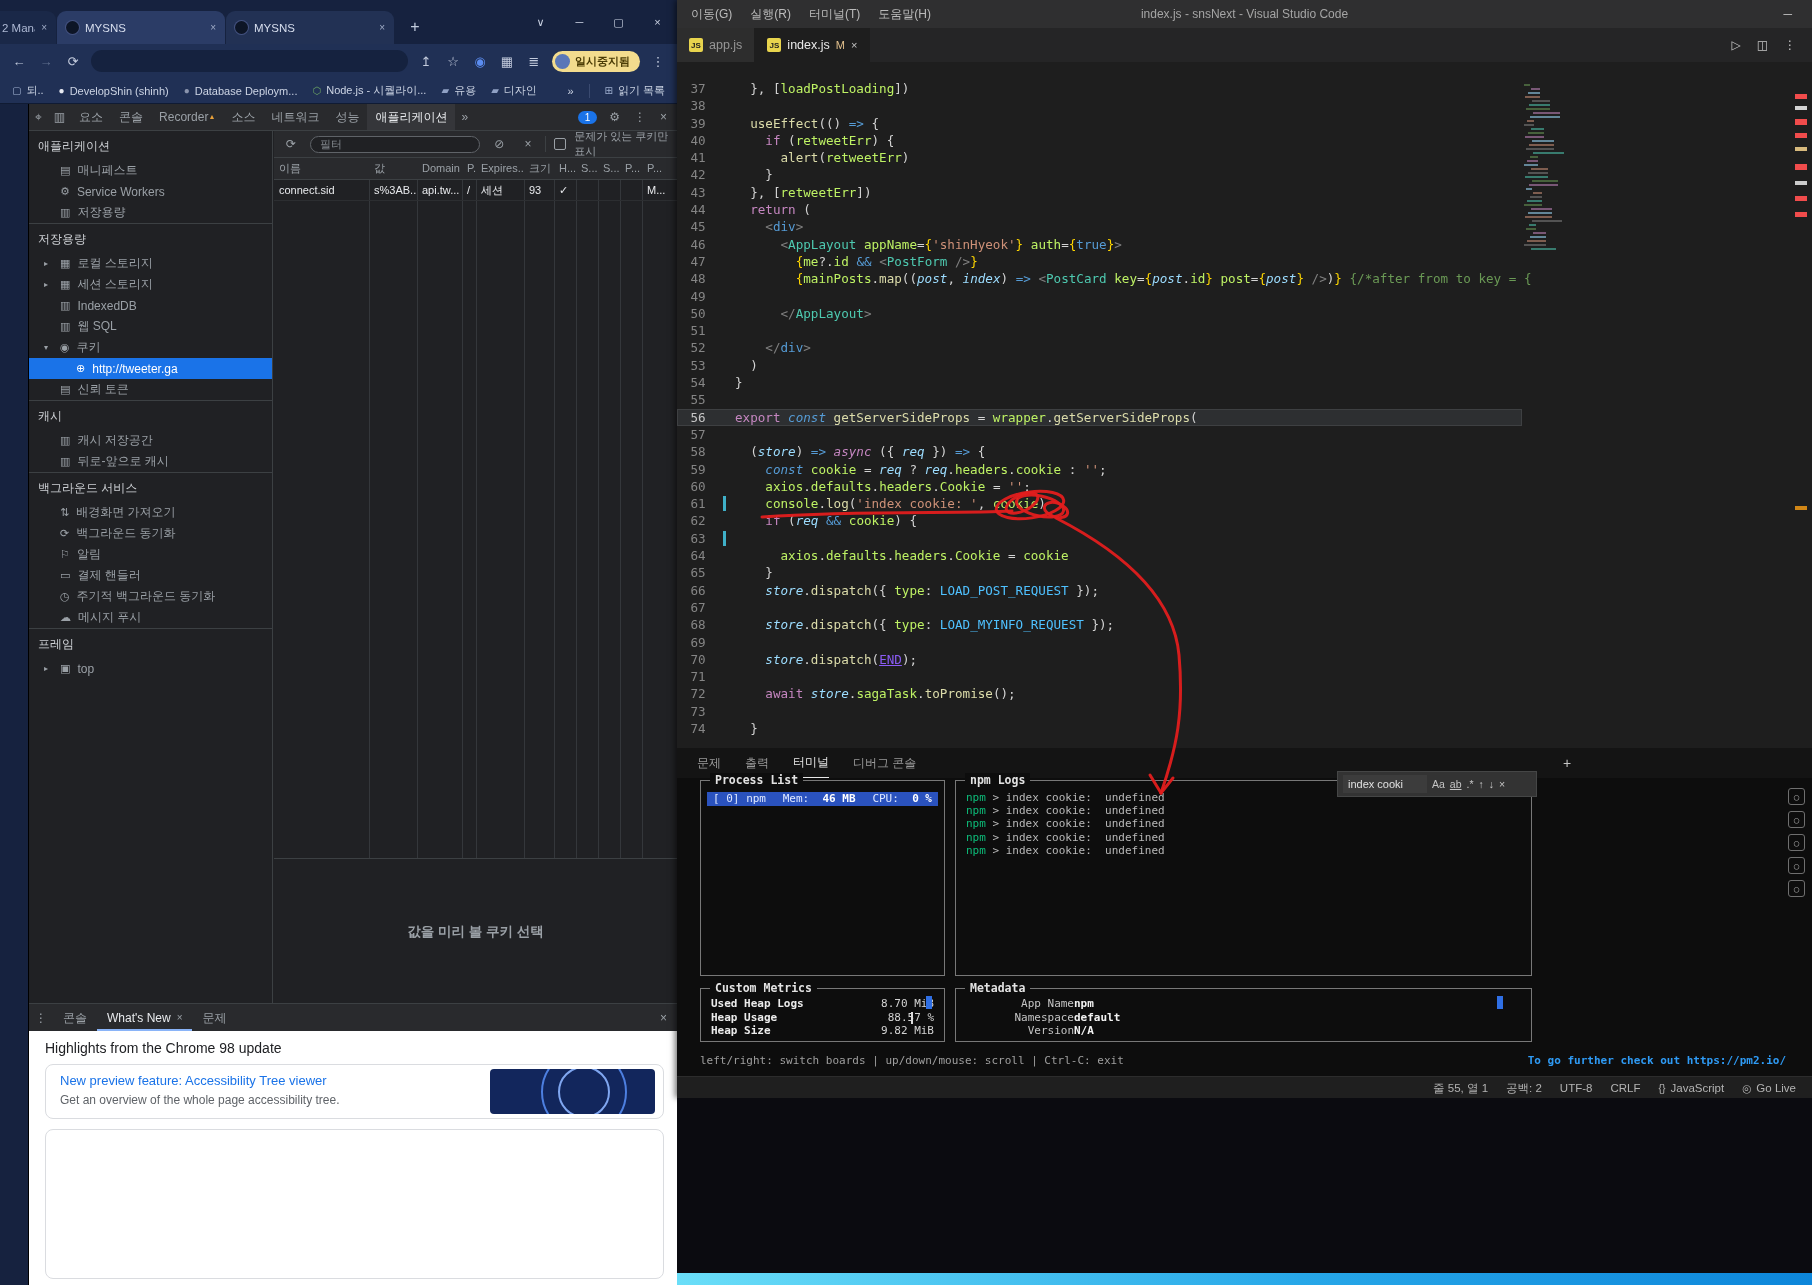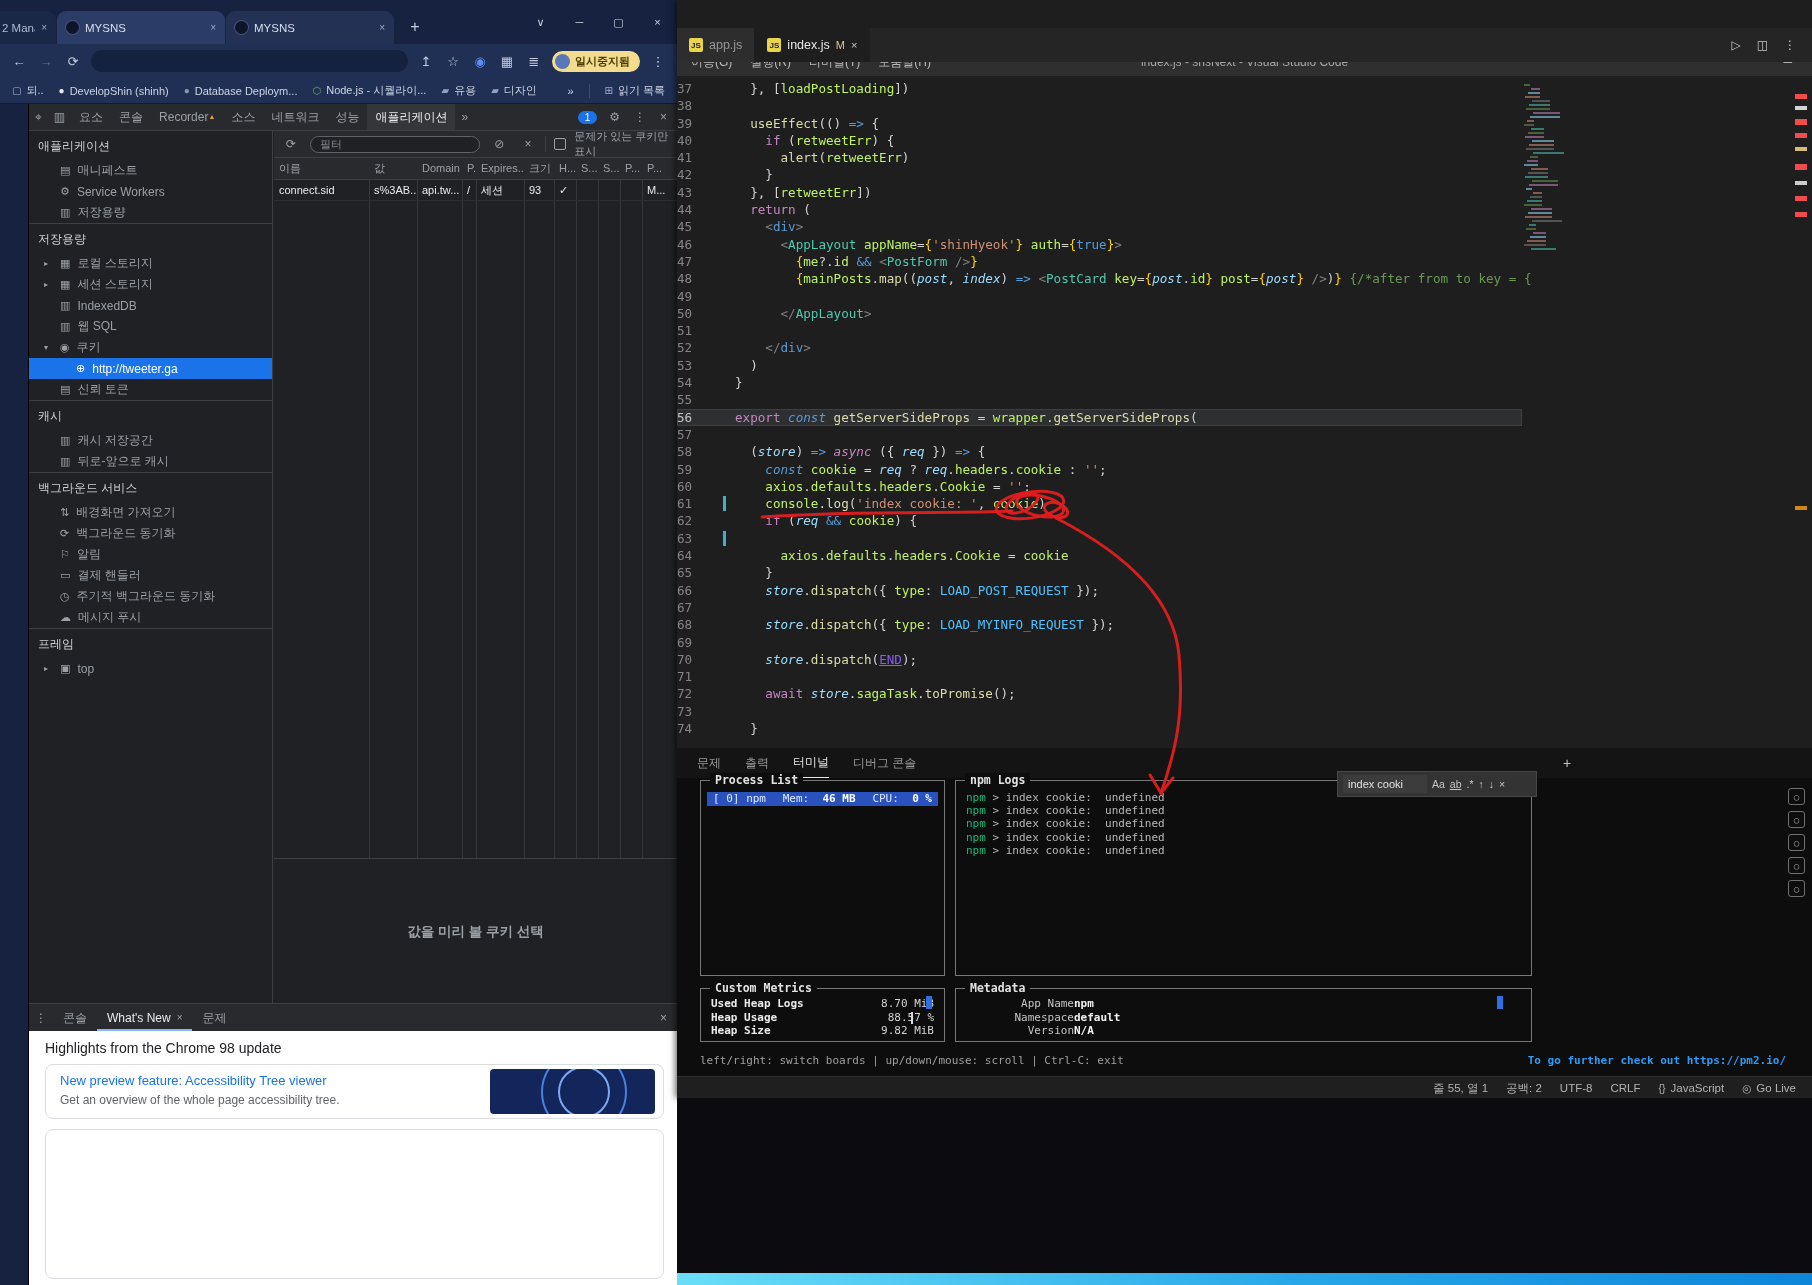--- a/index.html
+++ b/index.html
@@ -79,39 +79,39 @@
   .wn-heading{position:absolute;left:16px;top:9px;font-size:14px;color:#202124;}
   .wn-card{position:absolute;left:16px;top:33px;right:13px;height:53px;border:1px solid #dadce0;border-radius:8px;}
   .wn-title{position:absolute;left:14px;top:8px;font-size:13px;color:#1a73e8;}
   .wn-text{position:absolute;left:14px;top:28px;font-size:12px;color:#5f6368;}
   .wn-img{position:absolute;right:8px;top:4px;width:165px;height:45px;border-radius:4px;background:#12265c;overflow:hidden;}
   .wn-c1{position:absolute;right:28px;top:-20px;width:82px;height:82px;border:2px solid #4d7fe0;border-radius:50%;}
   .wn-c2{position:absolute;right:45px;top:-3px;width:48px;height:48px;border:2px solid #7fa6f0;border-radius:50%;}
   .wn-card2{position:absolute;left:16px;top:98px;right:13px;height:148px;border:1px solid #dadce0;border-radius:8px;}
   
   .vscode{position:absolute;left:677px;top:0;width:1135px;height:1098px;background:#1e1e1e;box-shadow:-2px 0 6px rgba(0,0,0,.55);}
-  .vs-titlebar{position:absolute;top:0;left:0;right:0;height:28px;background:#2f2f30;display:flex;align-items:center;color:#bbb;font-size:12px;margin-top:48px;}
+  .vs-titlebar{position:absolute;top:0;left:0;right:0;height:28px;background:#2f2f30;display:flex;align-items:center;color:#bbb;font-size:12px;}
   .vs-menu{display:flex;padding-left:5px;}
   .vs-menu-item{padding:0 9px;line-height:28px;}
   .vs-title{position:absolute;left:50%;transform:translateX(-50%);color:#a5a5a5;white-space:nowrap;}
   .vs-wc{margin-left:auto;padding-right:20px;color:#c5c5c5;}
   .vs-tabbar{position:absolute;top:28px;left:0;right:0;height:34px;background:#252526;display:flex;align-items:flex-end;}
   .vs-tab{height:34px;display:flex;align-items:center;gap:6px;padding:0 12px;background:#2d2d2d;color:#969696;font-size:12.5px;border-right:1px solid #1e1e1e;box-sizing:border-box;}
   .vs-tab.active{background:#1e1e1e;color:#e7e7e7;}
   .js-ic{width:14px;height:14px;background:#e8d44d;color:#1e1e1e;font-size:8px;font-weight:bold;display:flex;align-items:center;justify-content:center;border-radius:2px;}
   .tab-m{color:#e2c08d;font-size:11px;}
   .tab-x{color:#c5c5c5;font-size:11px;}
   .vs-tab-actions{margin-left:auto;display:flex;gap:16px;padding-right:16px;color:#c5c5c5;font-size:12px;align-items:center;height:100%;}
   .vs-breadcrumb{position:absolute;top:62px;left:0;right:0;height:18px;display:flex;align-items:center;gap:6px;color:#a0a0a0;font-size:11.5px;padding-left:15px;background:#1e1e1e;margin-top:20px;}
   .bc-sep{color:#6a6a6a;}
   .bc-js{width:11px;height:11px;background:#e8d44d;color:#1e1e1e;font-size:6px;font-weight:bold;display:flex;align-items:center;justify-content:center;border-radius:1px;}
   .vs-editor{position:absolute;top:80px;left:0;width:100%;height:668px;background:#1e1e1e;overflow:hidden;}
   .code-row{position:relative;display:flex;height:17.3px;line-height:17.3px;font-family:"DejaVu Sans Mono","Liberation Mono",monospace;font-size:12.6px;white-space:pre;width:845px;}
   .code-row.cur{background:#2d2f31;box-shadow:inset 0 0 0 1px #3e4042;}
-  .gutter{width:58px;flex:0 0 58px;text-align:left;padding-right:16px;box-sizing:border-box;color:#858585;position:relative;}
+  .gutter{width:58px;flex:0 0 58px;text-align:center;padding-right:16px;box-sizing:border-box;color:#858585;position:relative;}
   .cur .lnum{color:#c6c6c6;}
   .gitmark{position:absolute;right:9px;top:1px;bottom:1px;width:3px;background:#3fb0c8;}
   .tk-p{color:#d4d4d4}.tk-k{color:#c586c0}.tk-kb{color:#569cd6}
   .tk-kbi{color:#569cd6;font-style:italic}.tk-ki{color:#c586c0;font-style:italic}
   .tk-fn{color:#dcdcaa}.tk-v{color:#bef264}.tk-pr{color:#9cdcfe;font-style:italic}
   .tk-s{color:#ce9178}.tk-c{color:#6a9955}.tk-t{color:#4ec9b0}.tk-tg{color:#569cd6}
   .tk-ang{color:#808080}.tk-op{color:#569cd6}.tk-cc{color:#4fc1ff}
   .tk-ccu{color:#8b5cf6;text-decoration:underline}.tk-br{color:#ffd700}
   .minimap{position:absolute;left:845px;top:4px;width:38px;height:240px;}
   .mm-bar{position:absolute;height:2px;opacity:.55;}

